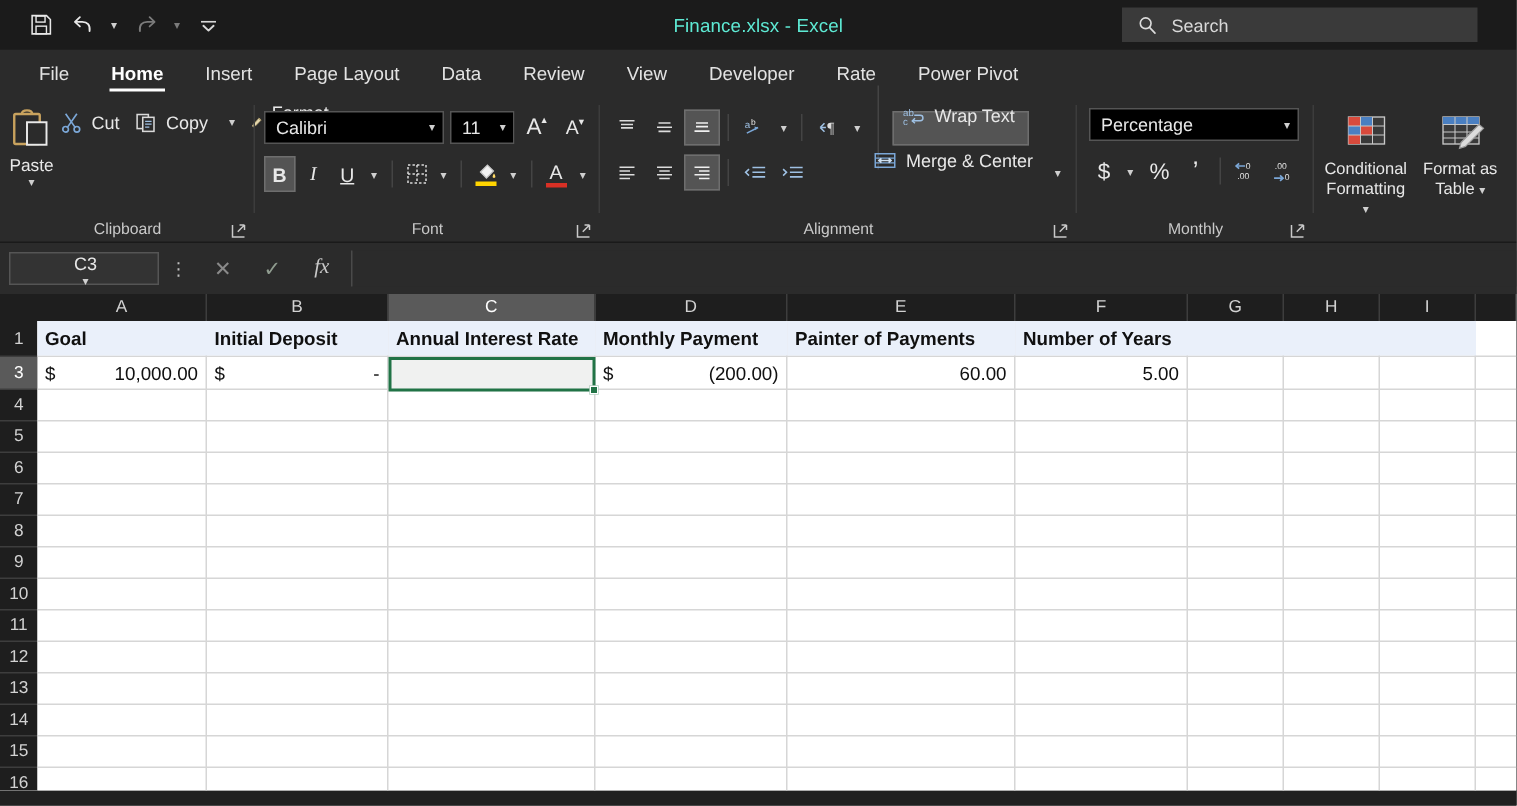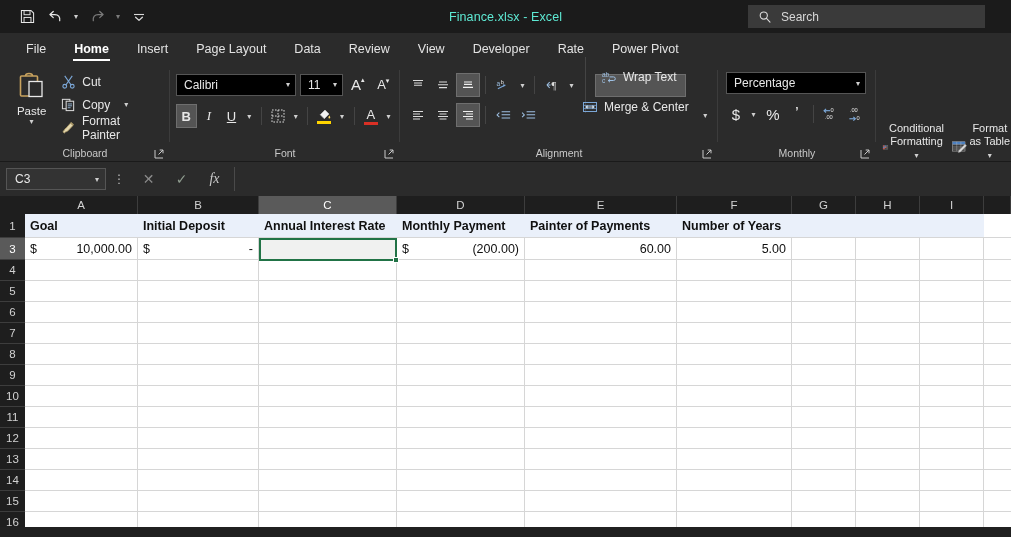--- a/index.html
+++ b/index.html
@@ -66,21 +66,21 @@
   .grp-body{ flex:1; display:flex; padding:5px 6px 0 6px; }
 
   
   .clip{ width:170px; }
   .paste-big{
     width:52px; display:flex; flex-direction:column; align-items:center;
     padding-top:3px; cursor:pointer;
   }
   .paste-lbl{ color:#e8e8e8; font-size:11.5px; margin-top:1px; }
   .paste-car{ color:#cfcfcf; font-size:8px; line-height:8px; margin-top:1px; }
-  .clip-list{ display:flex; flex-direction:column; justify-content:flex-start; padding-top:2px; gap:2px; }
+  .clip-list{ display:flex; flex-direction:row; justify-content:flex-start; padding-top:2px; gap:2px; }
   .clip-item{ display:flex; align-items:center; gap:6px; height:21px; padding:0 4px; cursor:pointer; }
   .clip-item span.t{ color:#e8e8e8; font-size:12px; }
   .mini-car{ color:#cfcfcf; font-size:8px; margin-left:8px; }
 
   
   .fontg{ width:230px; }
   .fg-row1{ display:flex; align-items:center; gap:4px; height:25px; }
   .fg-row2{ display:flex; align-items:center; gap:2px; height:26px; margin-top:6px; }
   .combo{
     height:22px; background:#000000; border:1px solid #555; display:flex; align-items:center;
@@ -108,31 +108,31 @@
   }
   .wrapbtn.on{ background:#545454; border-color:#6e6e6e; }
 
   
   .numg{ width:158px; }
   .num-row2{ display:flex; align-items:center; gap:1px; height:26px; margin-top:7px; }
 
   
   .styg{ width:132px; }
   .sty-btn{
-    width:62px; display:flex; align-items:flex-end; cursor:pointer; padding-top:2px;
+    width:62px; display:flex; flex-direction:column; align-items:center; cursor:pointer; padding-top:2px;
   }
   .sty-lbl{ color:#e8e8e8; font-size:11px; text-align:center; line-height:13px; margin-top:3px; }
   .sty-lbl .car{ font-size:8px; color:#d0d0d0; }
 
   
   .fbar{ height:34px; background:#2b2b2b; display:flex; align-items:center; padding:0 0 0 6px; }
   .namebox{
     width:100px; height:22px; background:#333; border:1px solid #555; display:flex;
     align-items:center; justify-content:space-between; padding:0 6px 0 8px;
-    color:#e8e8e8; font-size:12px; cursor:pointer;
+    color:#e8e8e8; font-size:12px; cursor:pointer;flex-direction:column;
   }
   .vdots{ width:26px; text-align:center; color:#bdbdbd; font-size:12px; cursor:pointer; }
   .fbtns{ display:flex; align-items:center; }
   .fbtn{ width:33px; height:24px; display:flex; align-items:center; justify-content:center;
     color:#8a8a8a; font-size:14px; cursor:pointer; }
   .fx{ font-style:italic; font-family:"Liberation Serif", serif; color:#c9c9c9; font-size:14px; }
   .finput{
     flex:1; height:24px; background:#2b2b2b; border-left:1px solid #4a4a4a;
     margin-left:3px; color:#e8e8e8; font-size:12px; display:flex; align-items:center; padding-left:8px;
     cursor:text;

